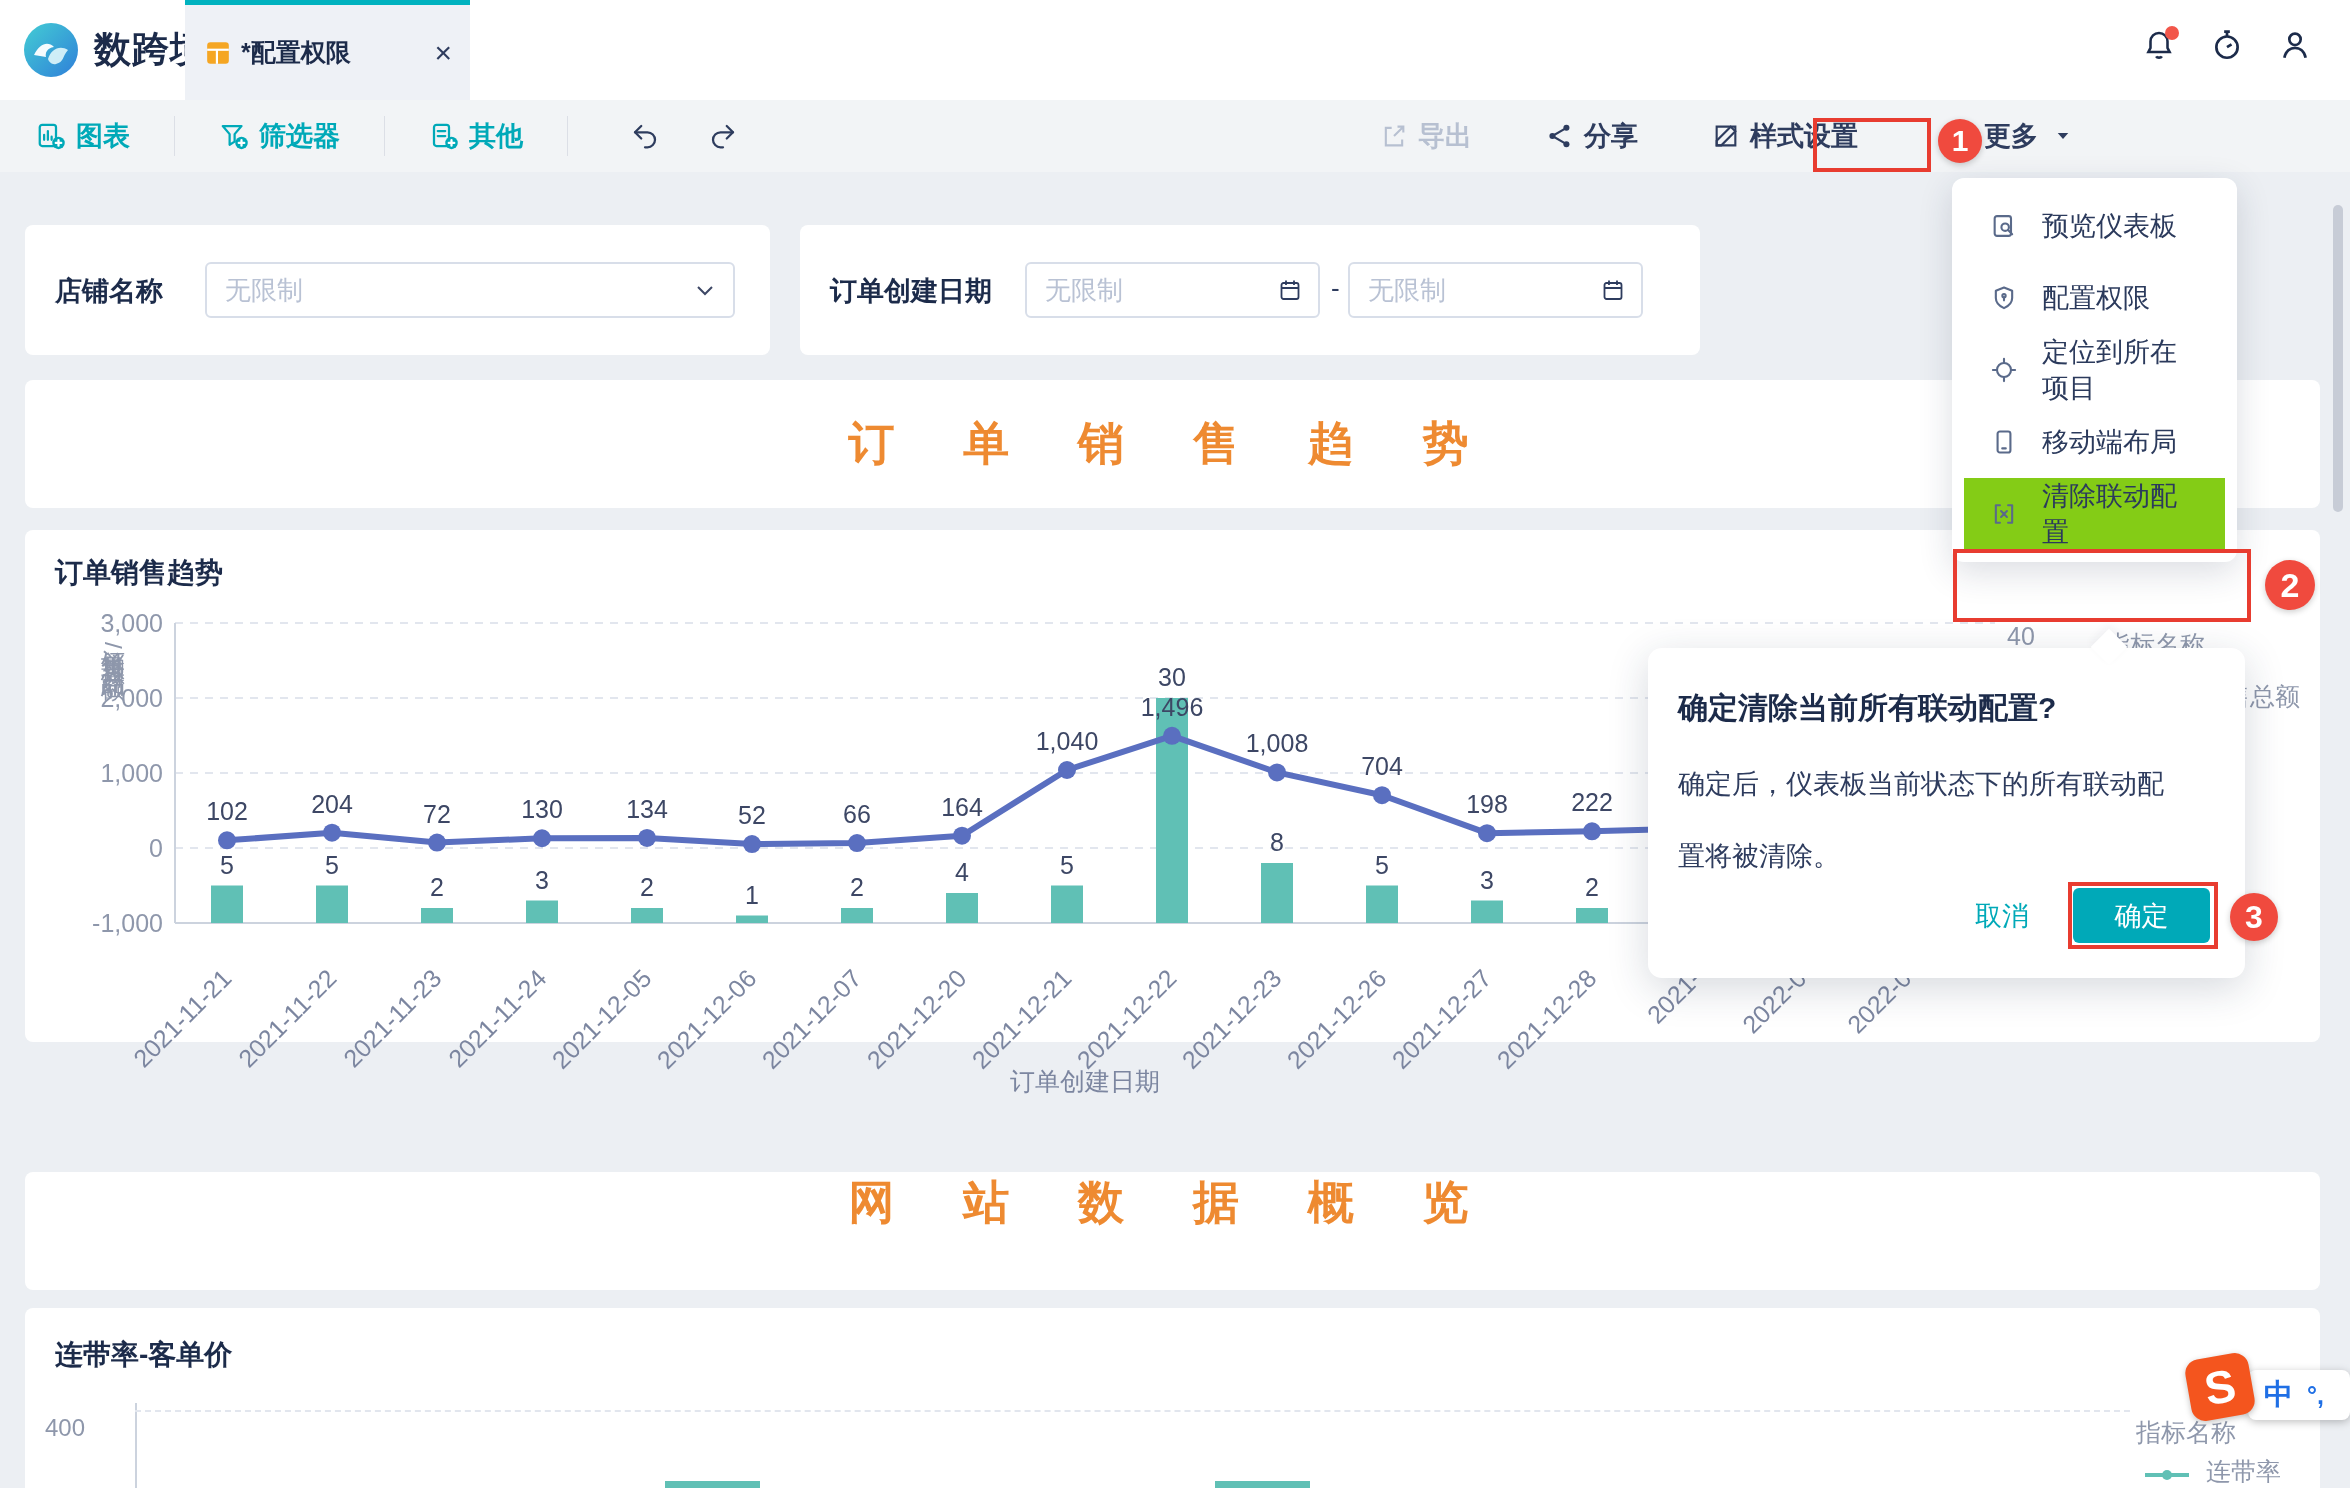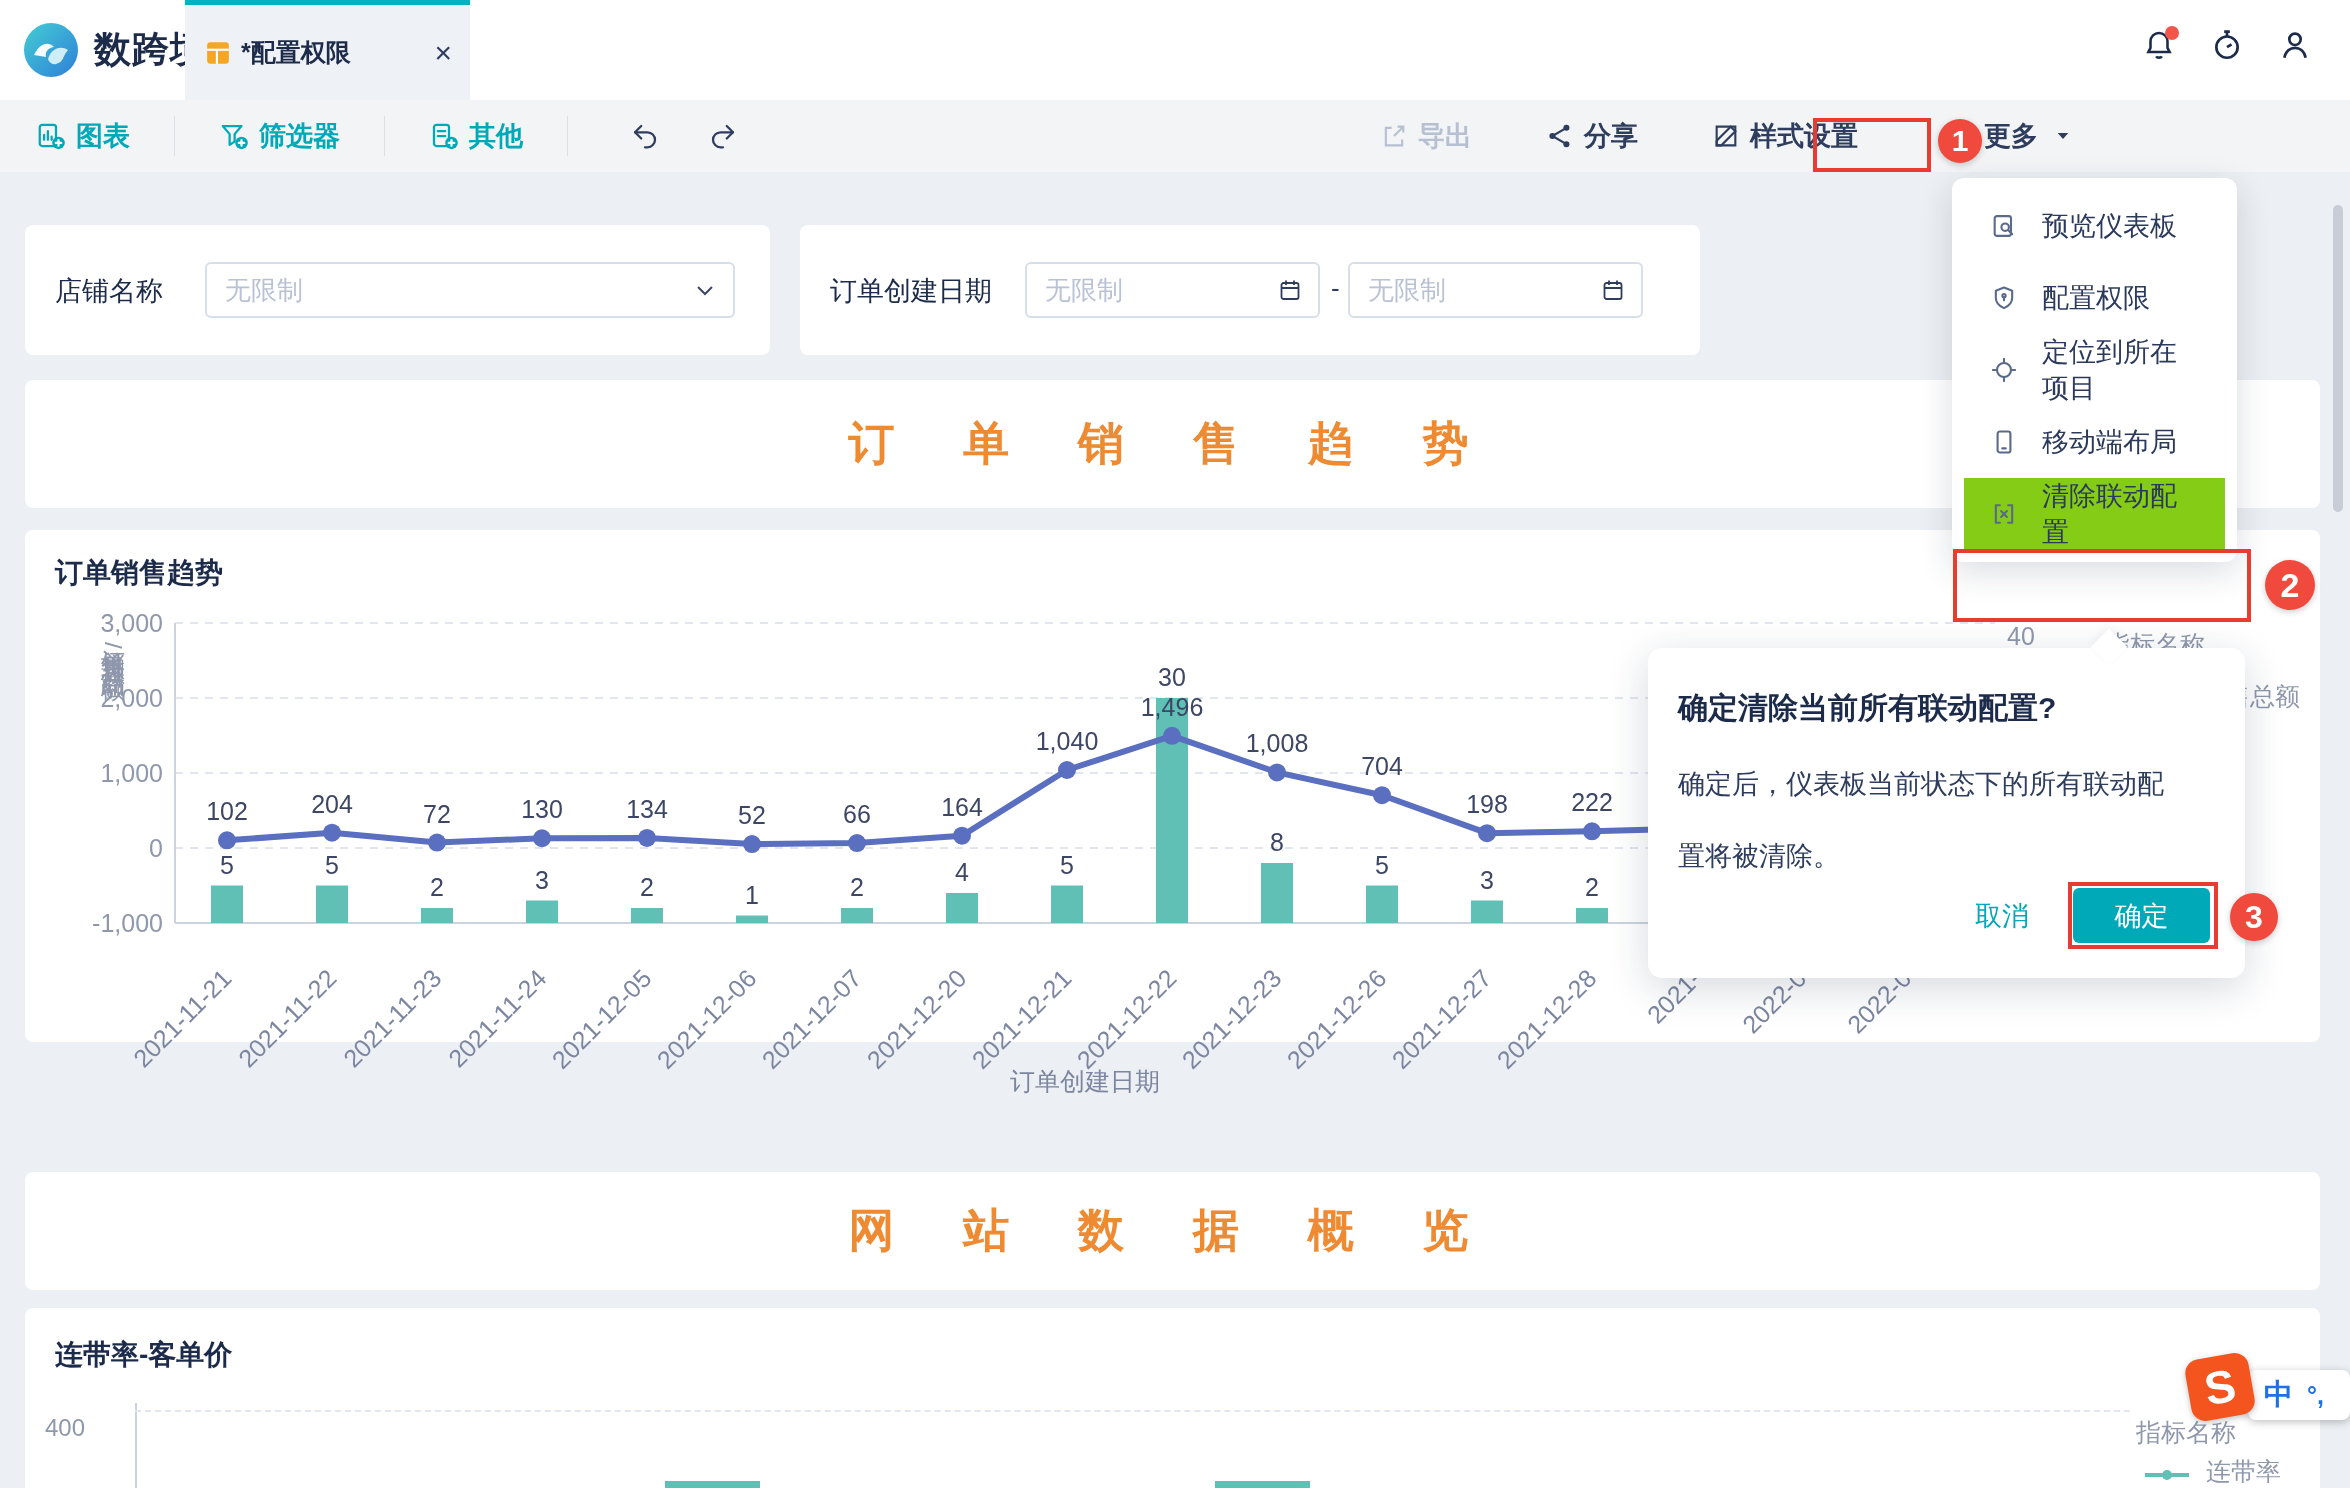--- a/index.html
+++ b/index.html
@@ -28,21 +28,21 @@
   .tb-btn { display:flex; align-items:center; gap:10px; font-size:27px; color:#00a9b8; padding:0 6px; }
   .tb-div { width:1px; height:40px; background:#dcdfe6; margin:0 38px; }
   .tb-icon-btn { color:#2e3c5e; margin:0 24px; }
   .tb-right { position:absolute; top:0; height:72px; left:1380px; display:flex; align-items:center; }
   .tb-export { display:flex; align-items:center; gap:10px; font-size:27px; color:#b7c0d1; }
   .tb-share, .tb-style, .tb-more { display:flex; align-items:center; gap:10px; font-size:27px; color:#2e3c5e; }
   .save-tile { left:1956px; top:100px; width:394px; height:72px; background:#d9f1f2; display:flex; align-items:center; padding-left:22px; gap:10px; color:#00a9b8; font-size:27px; }
 
   
   .card { background:#ffffff; border-radius:8px; }
-  .filter-label { font-size:27px; font-weight:normal; color:#1c2b4a; }
+  .filter-label { font-size:27px; font-weight:bold; color:#1c2b4a; }
   .select-box { height:56px; background:#fff; border:2px solid #d8dee9; border-radius:6px;
                 display:flex; align-items:center; padding:0 16px 0 18px; }
   .placeholder { font-size:26px; color:#b9c2d4; flex:1; }
   .banner-text { font-size:46px; font-weight:bold; color:#ee8a31; letter-spacing:28px; text-align:center; width:100%; }
   .chart-title { font-size:28px; font-weight:bold; color:#1c2b4a; }
 
   .y-axis-title { writing-mode:vertical-lr; font-size:24px; color:#8e97ab; letter-spacing:2px; }
   .legend-text { font-size:25px; color:#8e97ab; }
 
   
@@ -376,21 +376,21 @@
 
 <div class="abs legend-text" style="left:2105px;top:628px;z-index:4">指标名称</div>
 <span class="abs" style="left:2100px;top:690px;z-index:4">
   <svg width="40" height="16" viewBox="0 0 40 16">
       <line x1="0" y1="8" x2="40" y2="8" stroke="#5a6fc0" stroke-width="4"></line>
       <circle cx="20" cy="8" r="6" fill="#5a6fc0"></circle>
     </svg>
 </span>
 <div class="abs legend-text" style="left:2150px;top:680px;z-index:4">订单销售总额</div>
 
-<div class="abs card" style="left:25px;top:1172px;width:2295px;height:118px;display:flex;align-items:center">
+<div class="abs card" style="left:25px;top:1172px;width:2295px;height:118px;display:flex;align-items:flex-start">
   <div class="banner-text">网 站 数 据 概 览</div>
 </div>
 
 <div class="abs card" style="left:25px;top:1308px;width:2295px;height:180px;border-radius:8px 8px 0 0">
   <span class="abs chart-title" style="left:30px;top:28px">连带率-客单价</span>
   <span class="abs" style="left:20px;top:106px;width:80px;text-align:left;font-size:24px;color:#8e97ab">400</span>
   <div class="abs" style="left:110px;top:95px;width:2px;height:85px;background:#ccd3de"></div>
   <div class="abs" style="left:110px;top:102px;width:1995px;border-top:2px dashed #e2e6ee"></div>
   <div class="abs legend-text" style="left:2111px;top:108px">指标名称</div>
   <span class="abs" style="left:2120px;top:160px">

